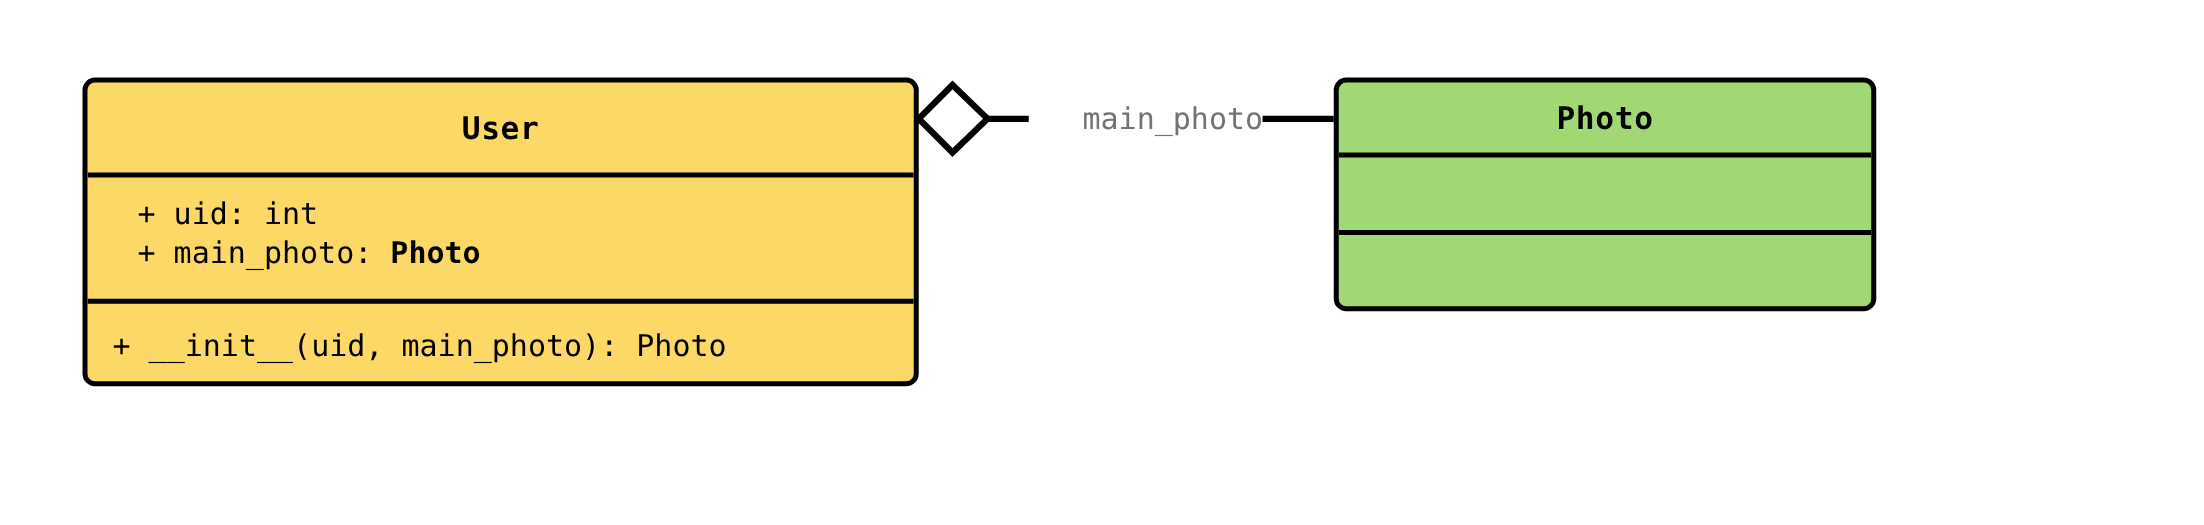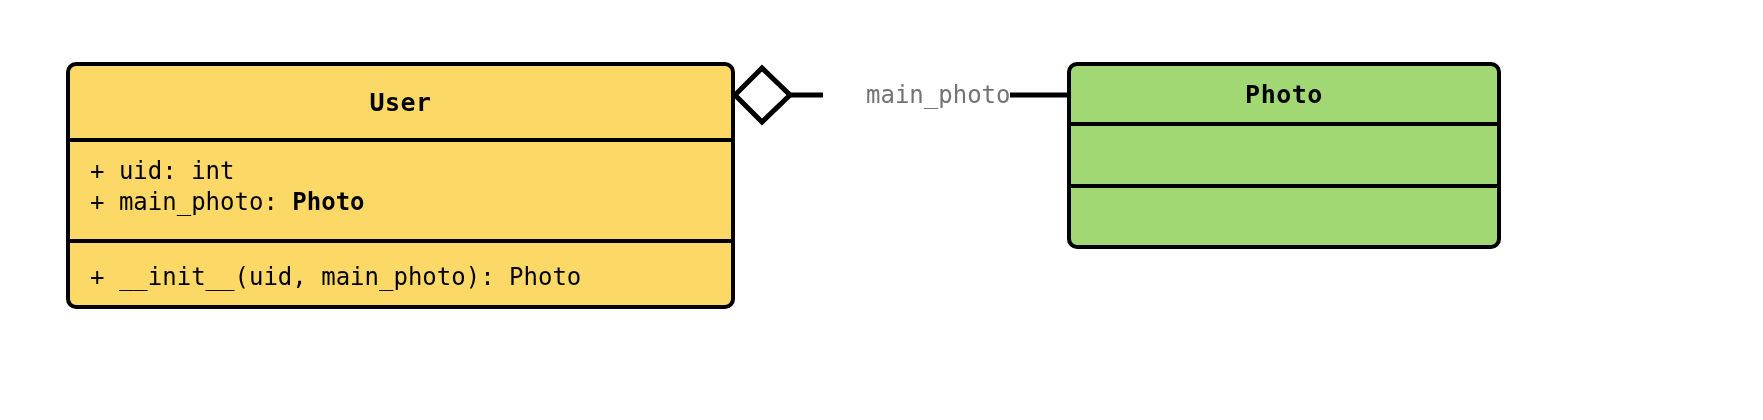--- a/index.html
+++ b/index.html
@@ -69,21 +69,21 @@
 
   
   #class-user {
     left: 66px;
     top: 62px;
     width: 669px;
     height: 247px;
     background: #fcd966;
   }
   #class-user .compartment.title { height: 72px; }
-  #class-user .compartment.attributes { height: 101px; }
+  #class-user .compartment.attributes { height: 101px; padding-left: 20px; }
   #class-user .compartment.methods { flex: 1 1 auto; }
 
   
   #class-photo {
     left: 1067px;
     top: 62px;
     width: 434px;
     height: 187px;
     background: #a2d873;
   }

